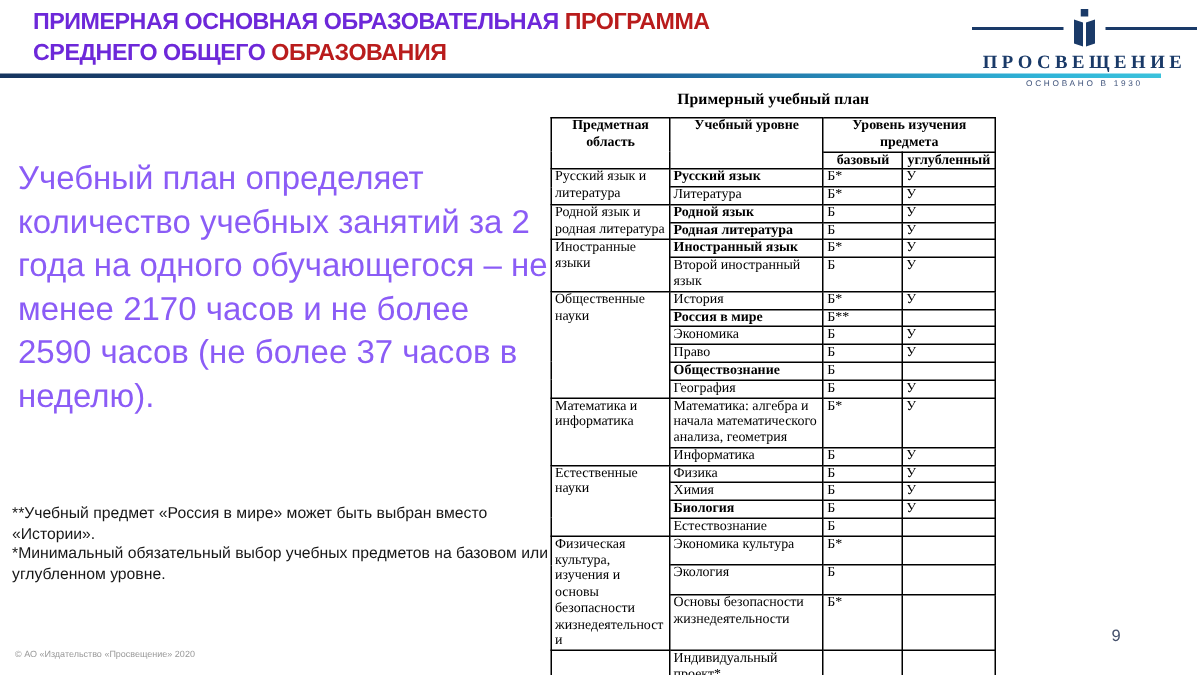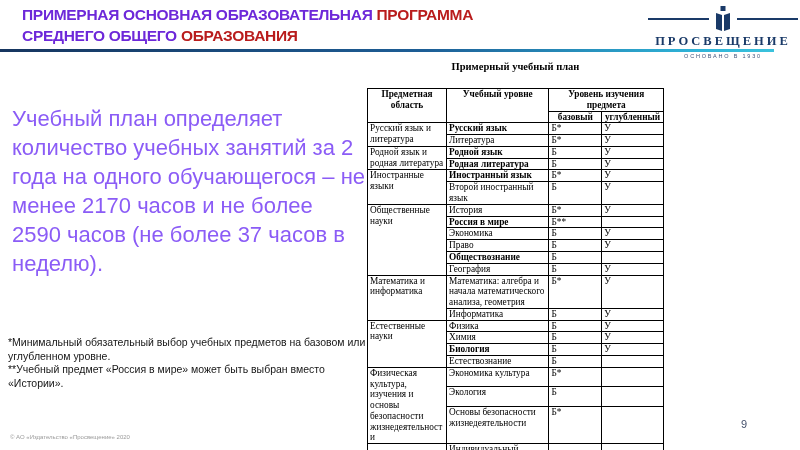--- a/index.html
+++ b/index.html
@@ -40,21 +40,21 @@
     position:absolute; left:8px; top:336px; width:368px;
     font-size:10.5px; line-height:1.3; color:#161616;
   }
   .copyright { position:absolute; left:10px; top:434px; font-size:6px; color:#9a9a9a; }
   .page-num  { position:absolute; left:741px; top:418px; font-size:11px; color:#44506B; }
 
   
   .table-wrap { position:absolute; left:367px; top:61px; width:297px; }
   .table-title {
     text-align:center; font-family:"Liberation Serif", serif; font-weight:bold;
-    font-size:10.5px; color:#000; margin-bottom:16px;
+    font-size:10.5px; color:#000; margin-bottom:6px;
   }
   table.plan {
     border-collapse:collapse; width:100%; table-layout:fixed;
     font-family:"Liberation Serif", serif; font-size:9.3px; color:#000;
     border:1.5px solid #000;
   }
   table.plan th, table.plan td {
     border:1px solid #000; padding:0 2px; vertical-align:top;
     line-height:1.16; overflow-wrap:break-word;
   }
@@ -238,20 +238,20 @@
           <tr>
             <td></td>
             <td>Курсы по выбору</td>
             <td colspan="2">Элективные курсы</td>
           </tr>
         </tbody>
       </table>
   </div>
 
   <div class="footnotes">
+    <div>**Учебный предмет «Россия в мире» может быть выбран вместо «Истории».</div>
     <div>*Минимальный обязательный выбор учебных предметов на базовом или углубленном уровне.</div>
-    <div>**Учебный предмет «Россия в мире» может быть выбран вместо «Истории».</div>
   </div>
 
   <div class="copyright">© АО «Издательство «Просвещение» 2020</div>
   <div class="page-num">9</div>
 
 </div>
 
 </body></html>

